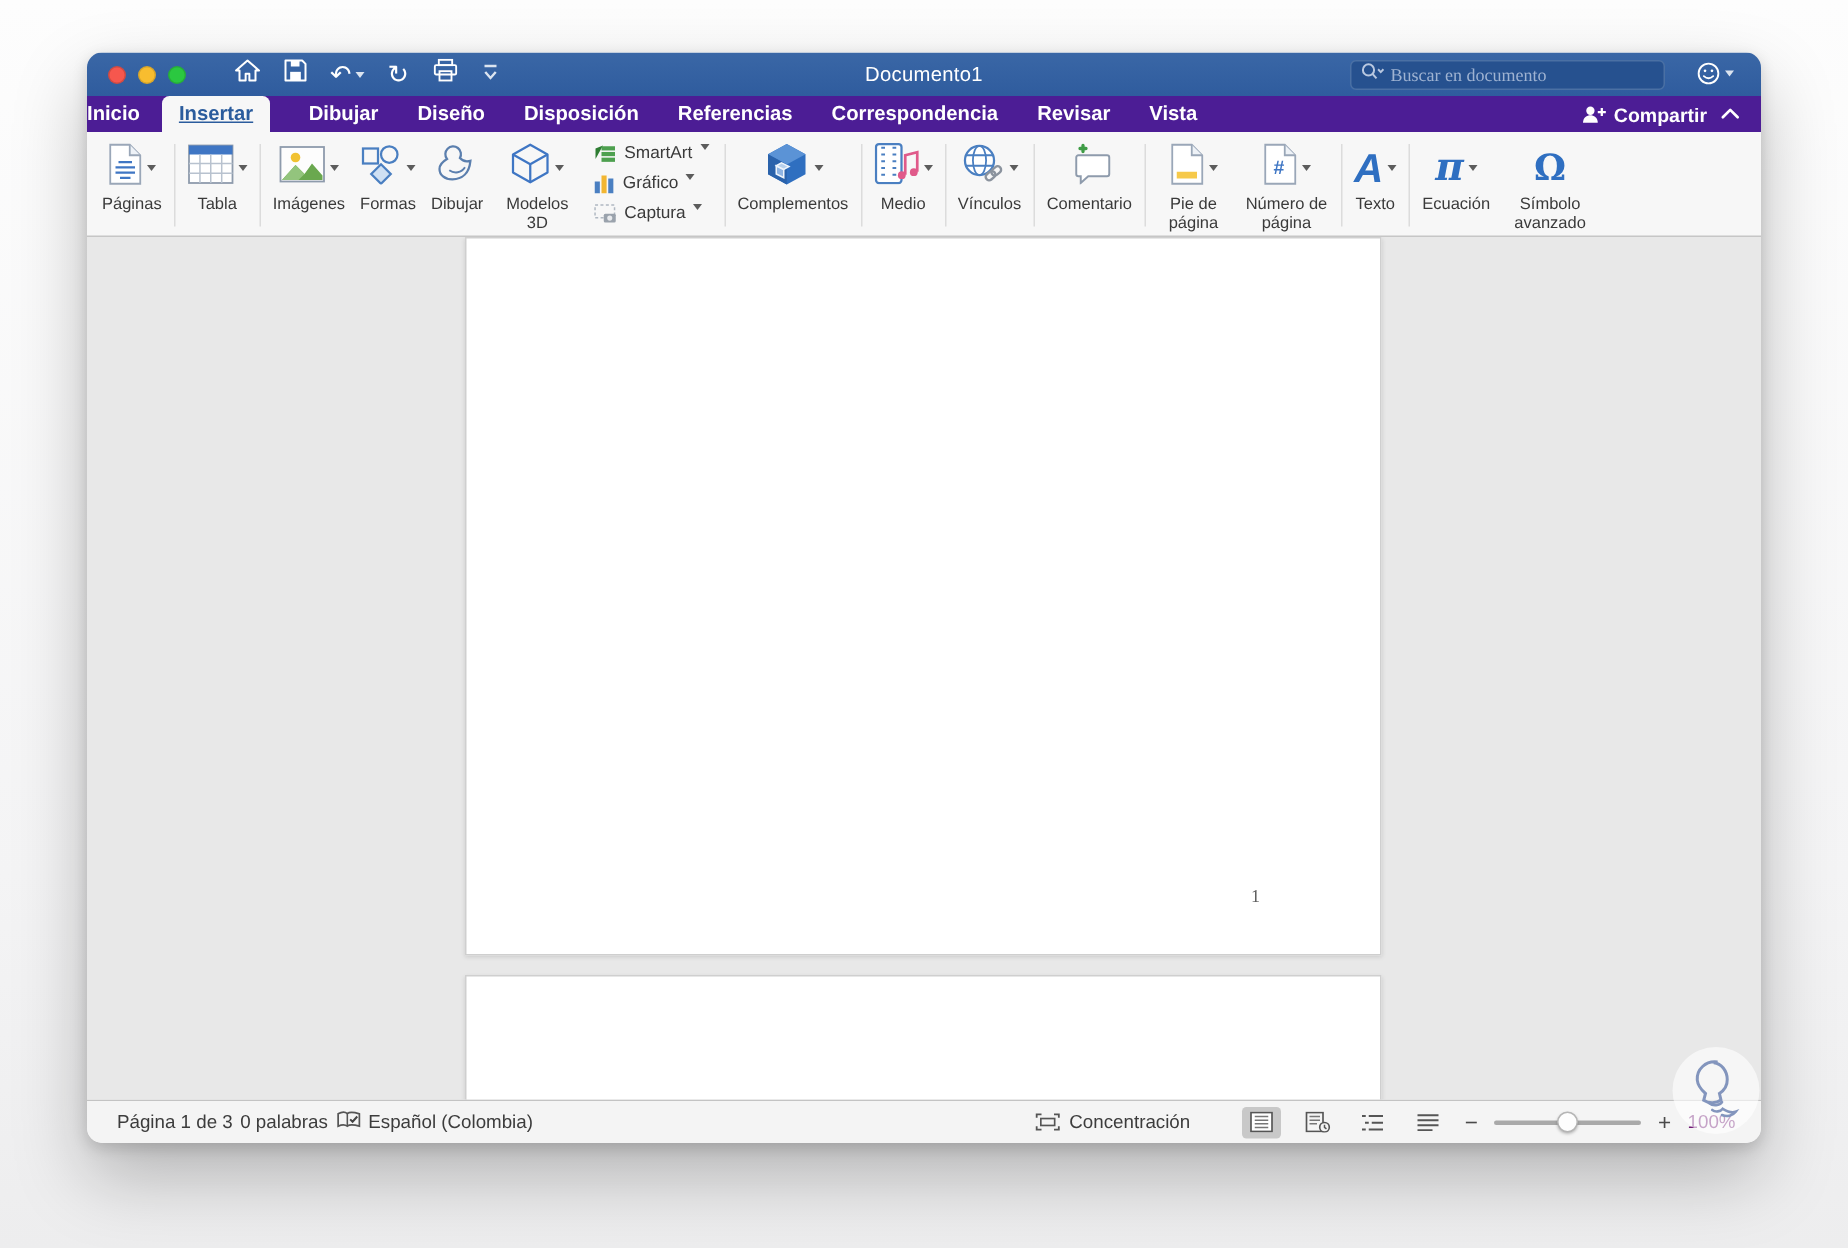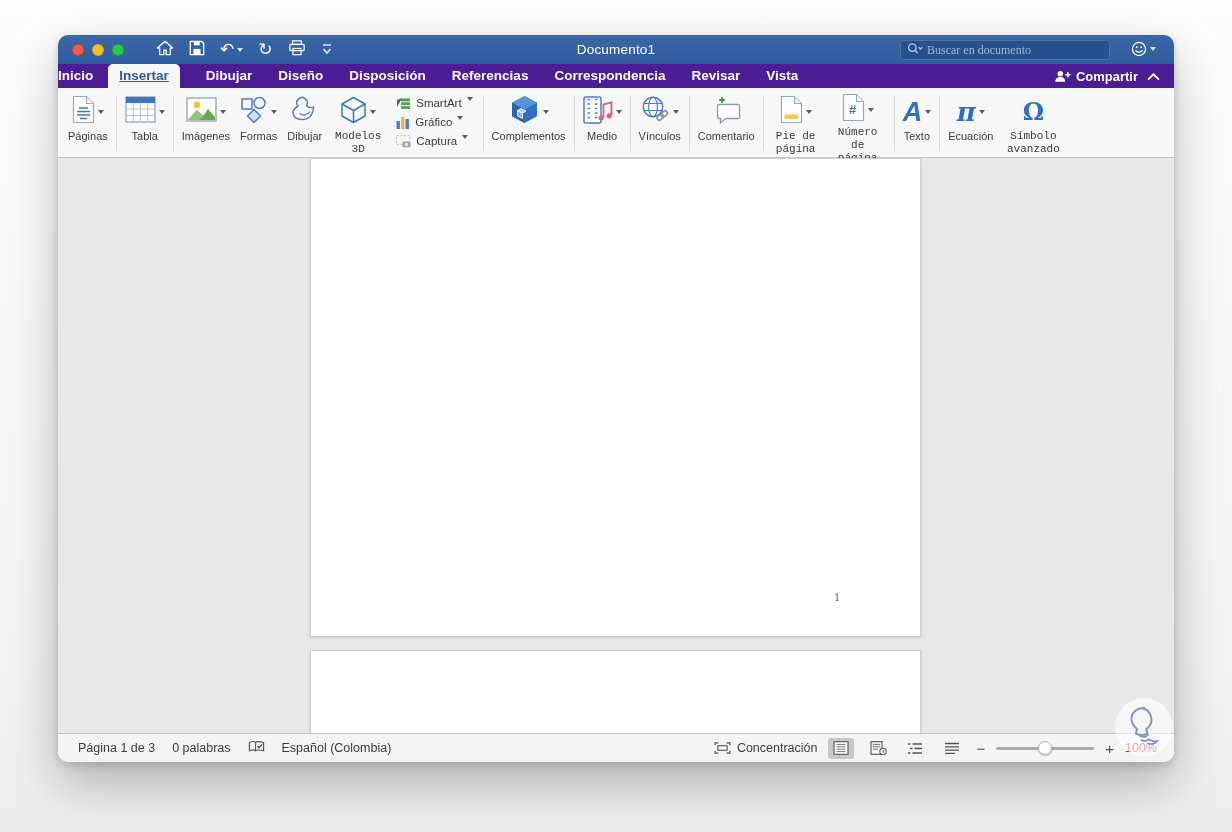--- a/index.html
+++ b/index.html
@@ -64,21 +64,21 @@
     background:#f7f7f7; border-bottom:1px solid #c6c6c6;
     display:flex; align-items:stretch; padding:2px 5px 0;
   }
   .rsep { width:1px; background:#dcdcdc; margin:6px 3px; }
   .rbtn {
     display:flex; flex-direction:column; align-items:center;
     padding:3px 5px 0; cursor:default;
   }
   .icon-row { height:37px; display:flex; align-items:center; gap:3px; }
   .rlbl { font-size:11px; color:#3a3a3a; text-align:center; line-height:1.18; white-space:nowrap; }
-  .rlbl.wrap { white-space:normal;font-family:Liberation Mono, monospace; }
+  .rlbl.wrap { white-space:normal; }
   .caret { width:0; height:0; border-left:3.5px solid transparent; border-right:3.5px solid transparent; border-top:4px solid #5c5c5c; }
   .mini-col { display:flex; flex-direction:column; justify-content:center; gap:4px; padding:0 7px; }
   .mini { display:flex; gap:5px; font-size:11.5px; color:#3a3a3a; cursor:default; }
   .glyph-blue { color:#2f6fc1; }
   .texto-glyph { font-size:27px; font-weight:bold; font-style:italic; line-height:30px; }
   .pi-glyph { font-family:"DejaVu Serif",serif; font-style:italic; font-weight:600; font-size:26px; line-height:30px; }
   .omega-glyph { font-family:"DejaVu Serif",serif; font-weight:600; font-size:24px; line-height:30px; }
   
   .docarea {
     position:absolute; left:0; top:123px; width:100%; height:575px;
@@ -94,33 +94,33 @@
     position:absolute; left:519px; top:431px; width:14px; text-align:center;
     font-family:"Liberation Serif",serif; font-size:12px; color:#606060;
   }
   
   .statusbar {
     position:absolute; left:0; top:698px; width:100%; height:29px;
     background:#f4f4f4; border-top:1px solid #c3c3c3;
     border-radius:0 0 10px 10px;
     display:flex; align-items:center; font-size:12.5px; color:#3c3c3c;
   }
-  .sb-left { display:flex; align-items:center; gap:17px; padding-left:20px; }
+  .sb-left { display:flex; align-items:center; gap:5px; padding-left:20px; }
   .sb-right { position:absolute; right:17px; display:flex; align-items:center; gap:11px; }
-  .focus-group { display:flex; align-items:center; gap:6px; margin-right:0;justify-content:flex-end; }
+  .focus-group { display:flex; align-items:center; gap:6px; margin-right:24px;justify-content:flex-end; }
   .viewbtn { width:26px; height:21px; display:flex; align-items:center; justify-content:center; border-radius:3px; }
   .viewbtn.selected { background:#c8c8c8; }
   .zoom-track { width:98px; height:3px; background:#a9a9a9; border-radius:2px; position:relative; }
   .zoom-thumb {
     position:absolute; left:50%; top:50%; transform:translate(-50%,-50%);
     width:14px; height:14px; border-radius:50%; background:#fdfdfd;
     border:1px solid #b5b5b5; box-shadow:0 1px 2px rgba(0,0,0,.25);
   }
   .zoom-sign { font-size:15px; color:#4a4a4a; line-height:15px; }
-  .zoom-pct { color:#b91c1c; }
+  .zoom-pct { color:#701a75; }
   
   .bulb {
     position:absolute; left:1056px; top:662px; width:60px; height:60px;
     z-index:40; pointer-events:none;
   }
 </style>
 </head>
 <body>
 
 <div class="window">

